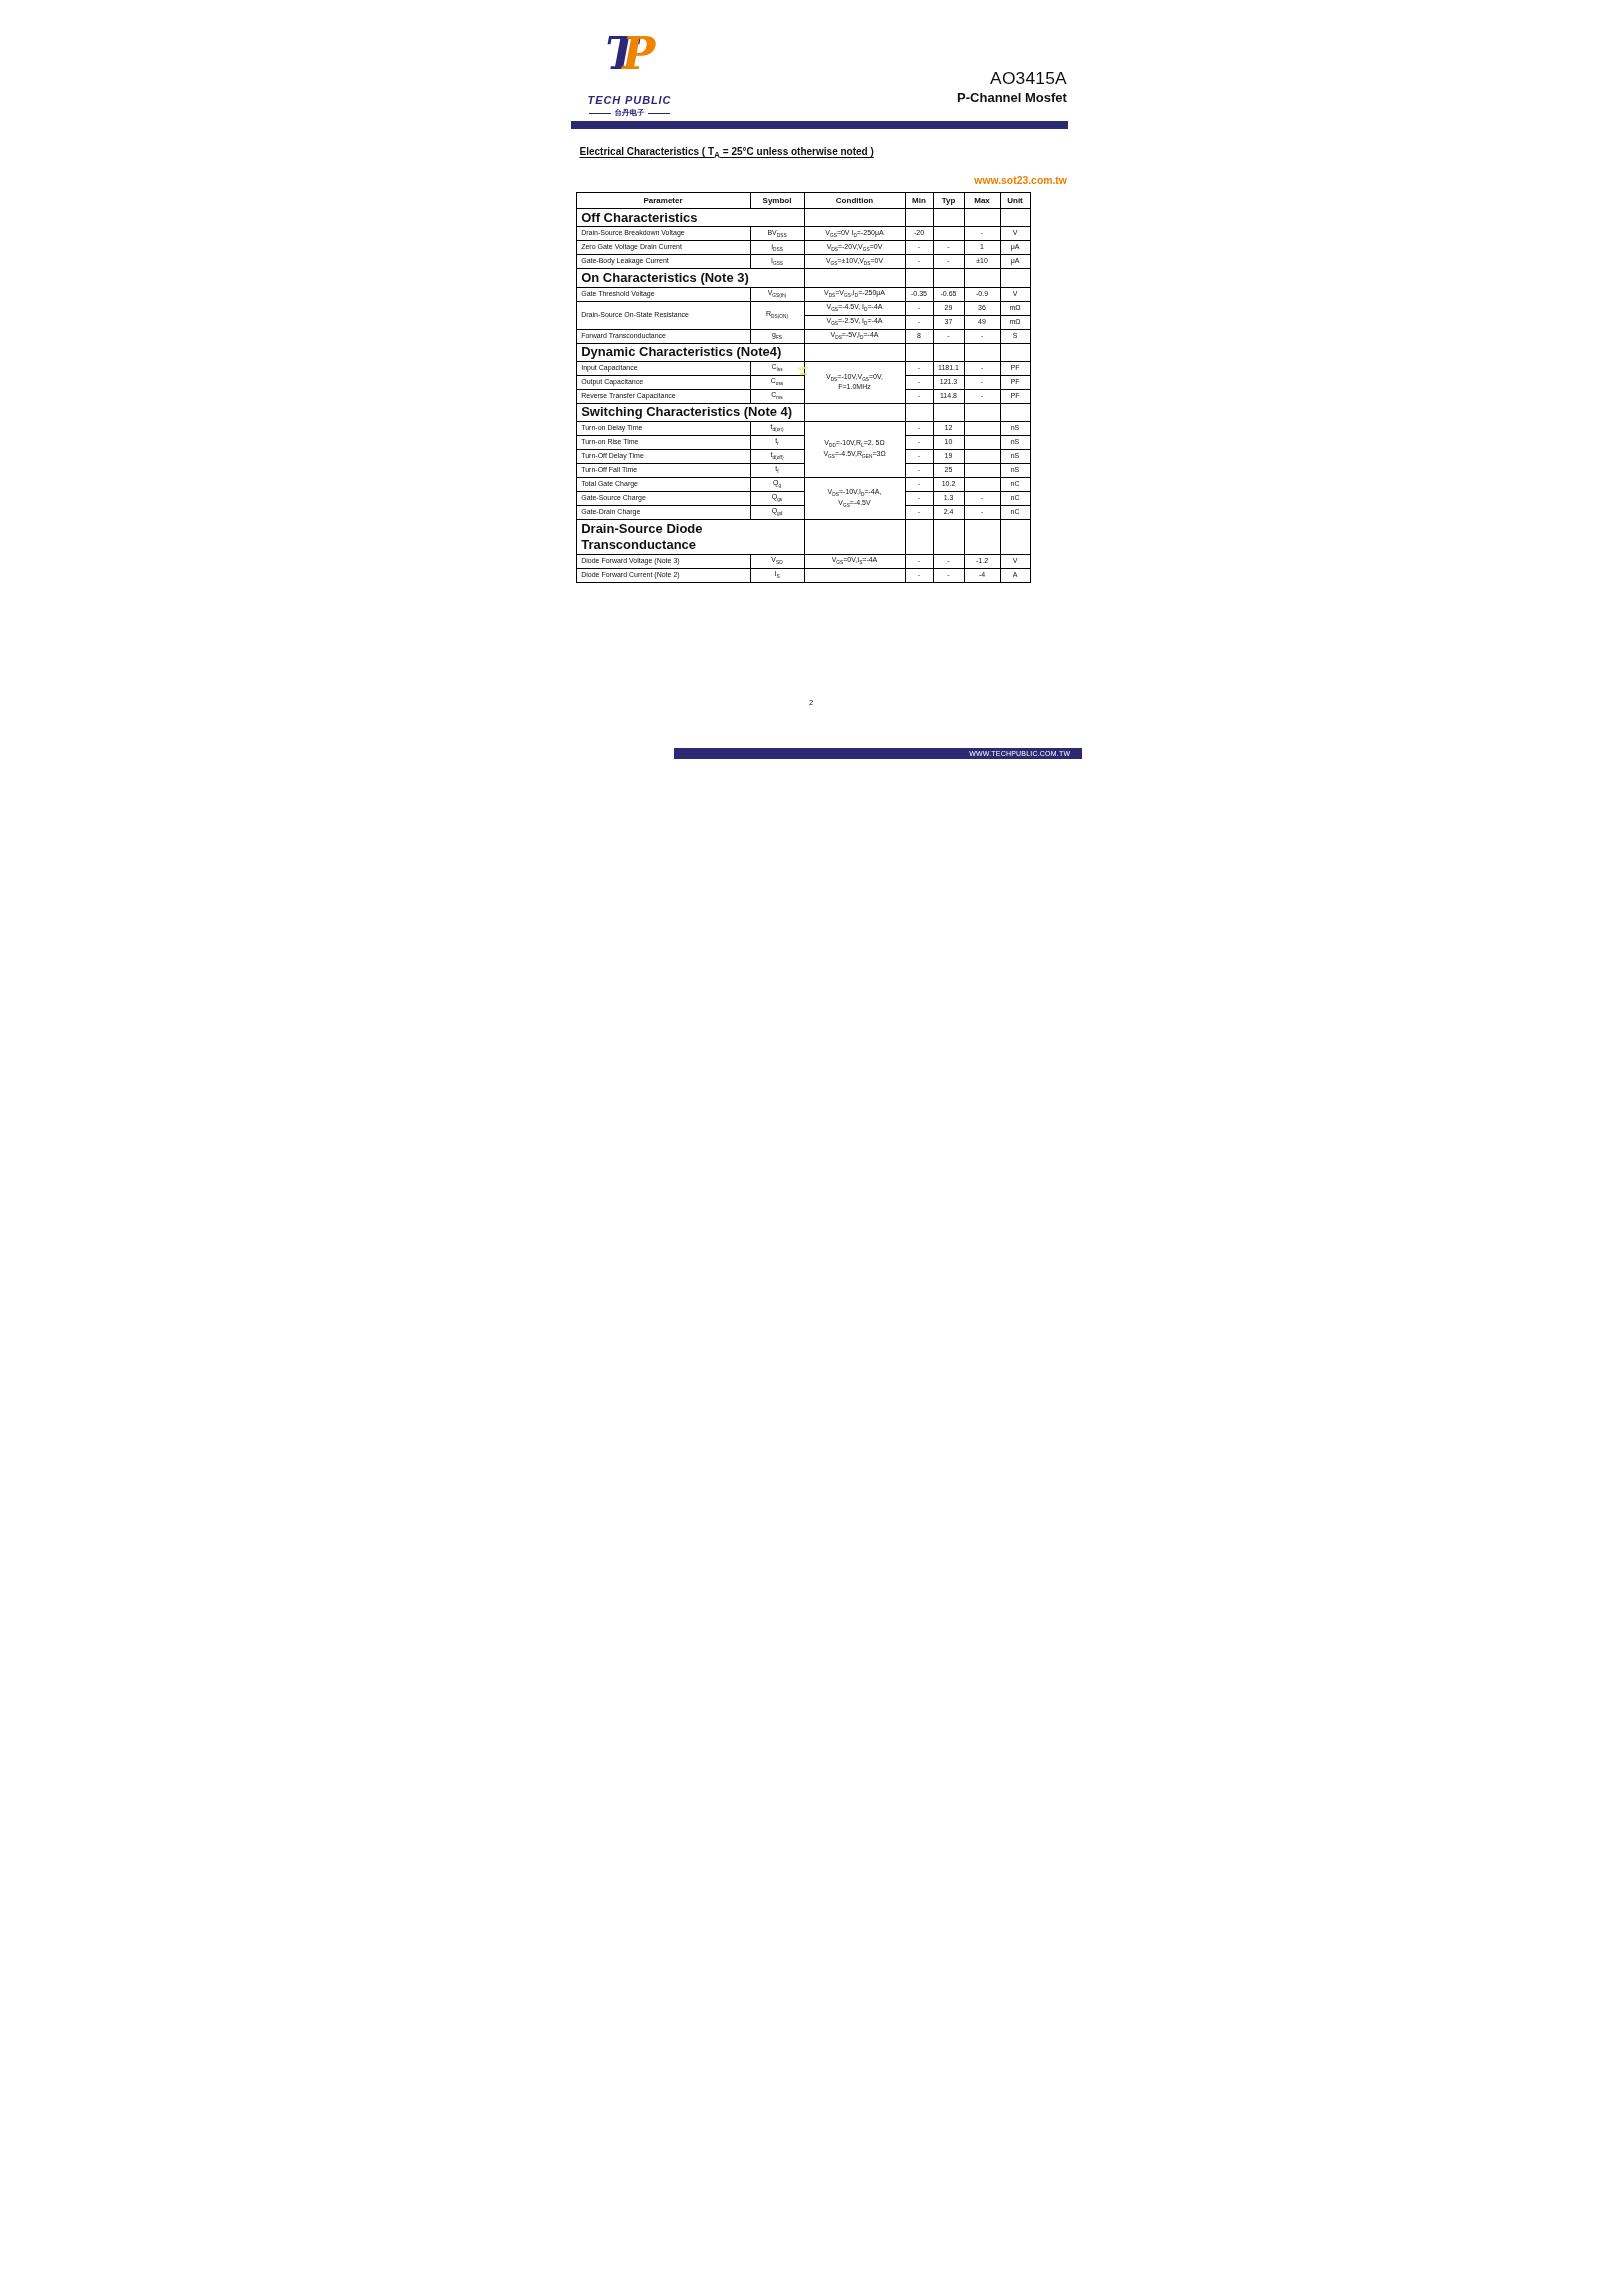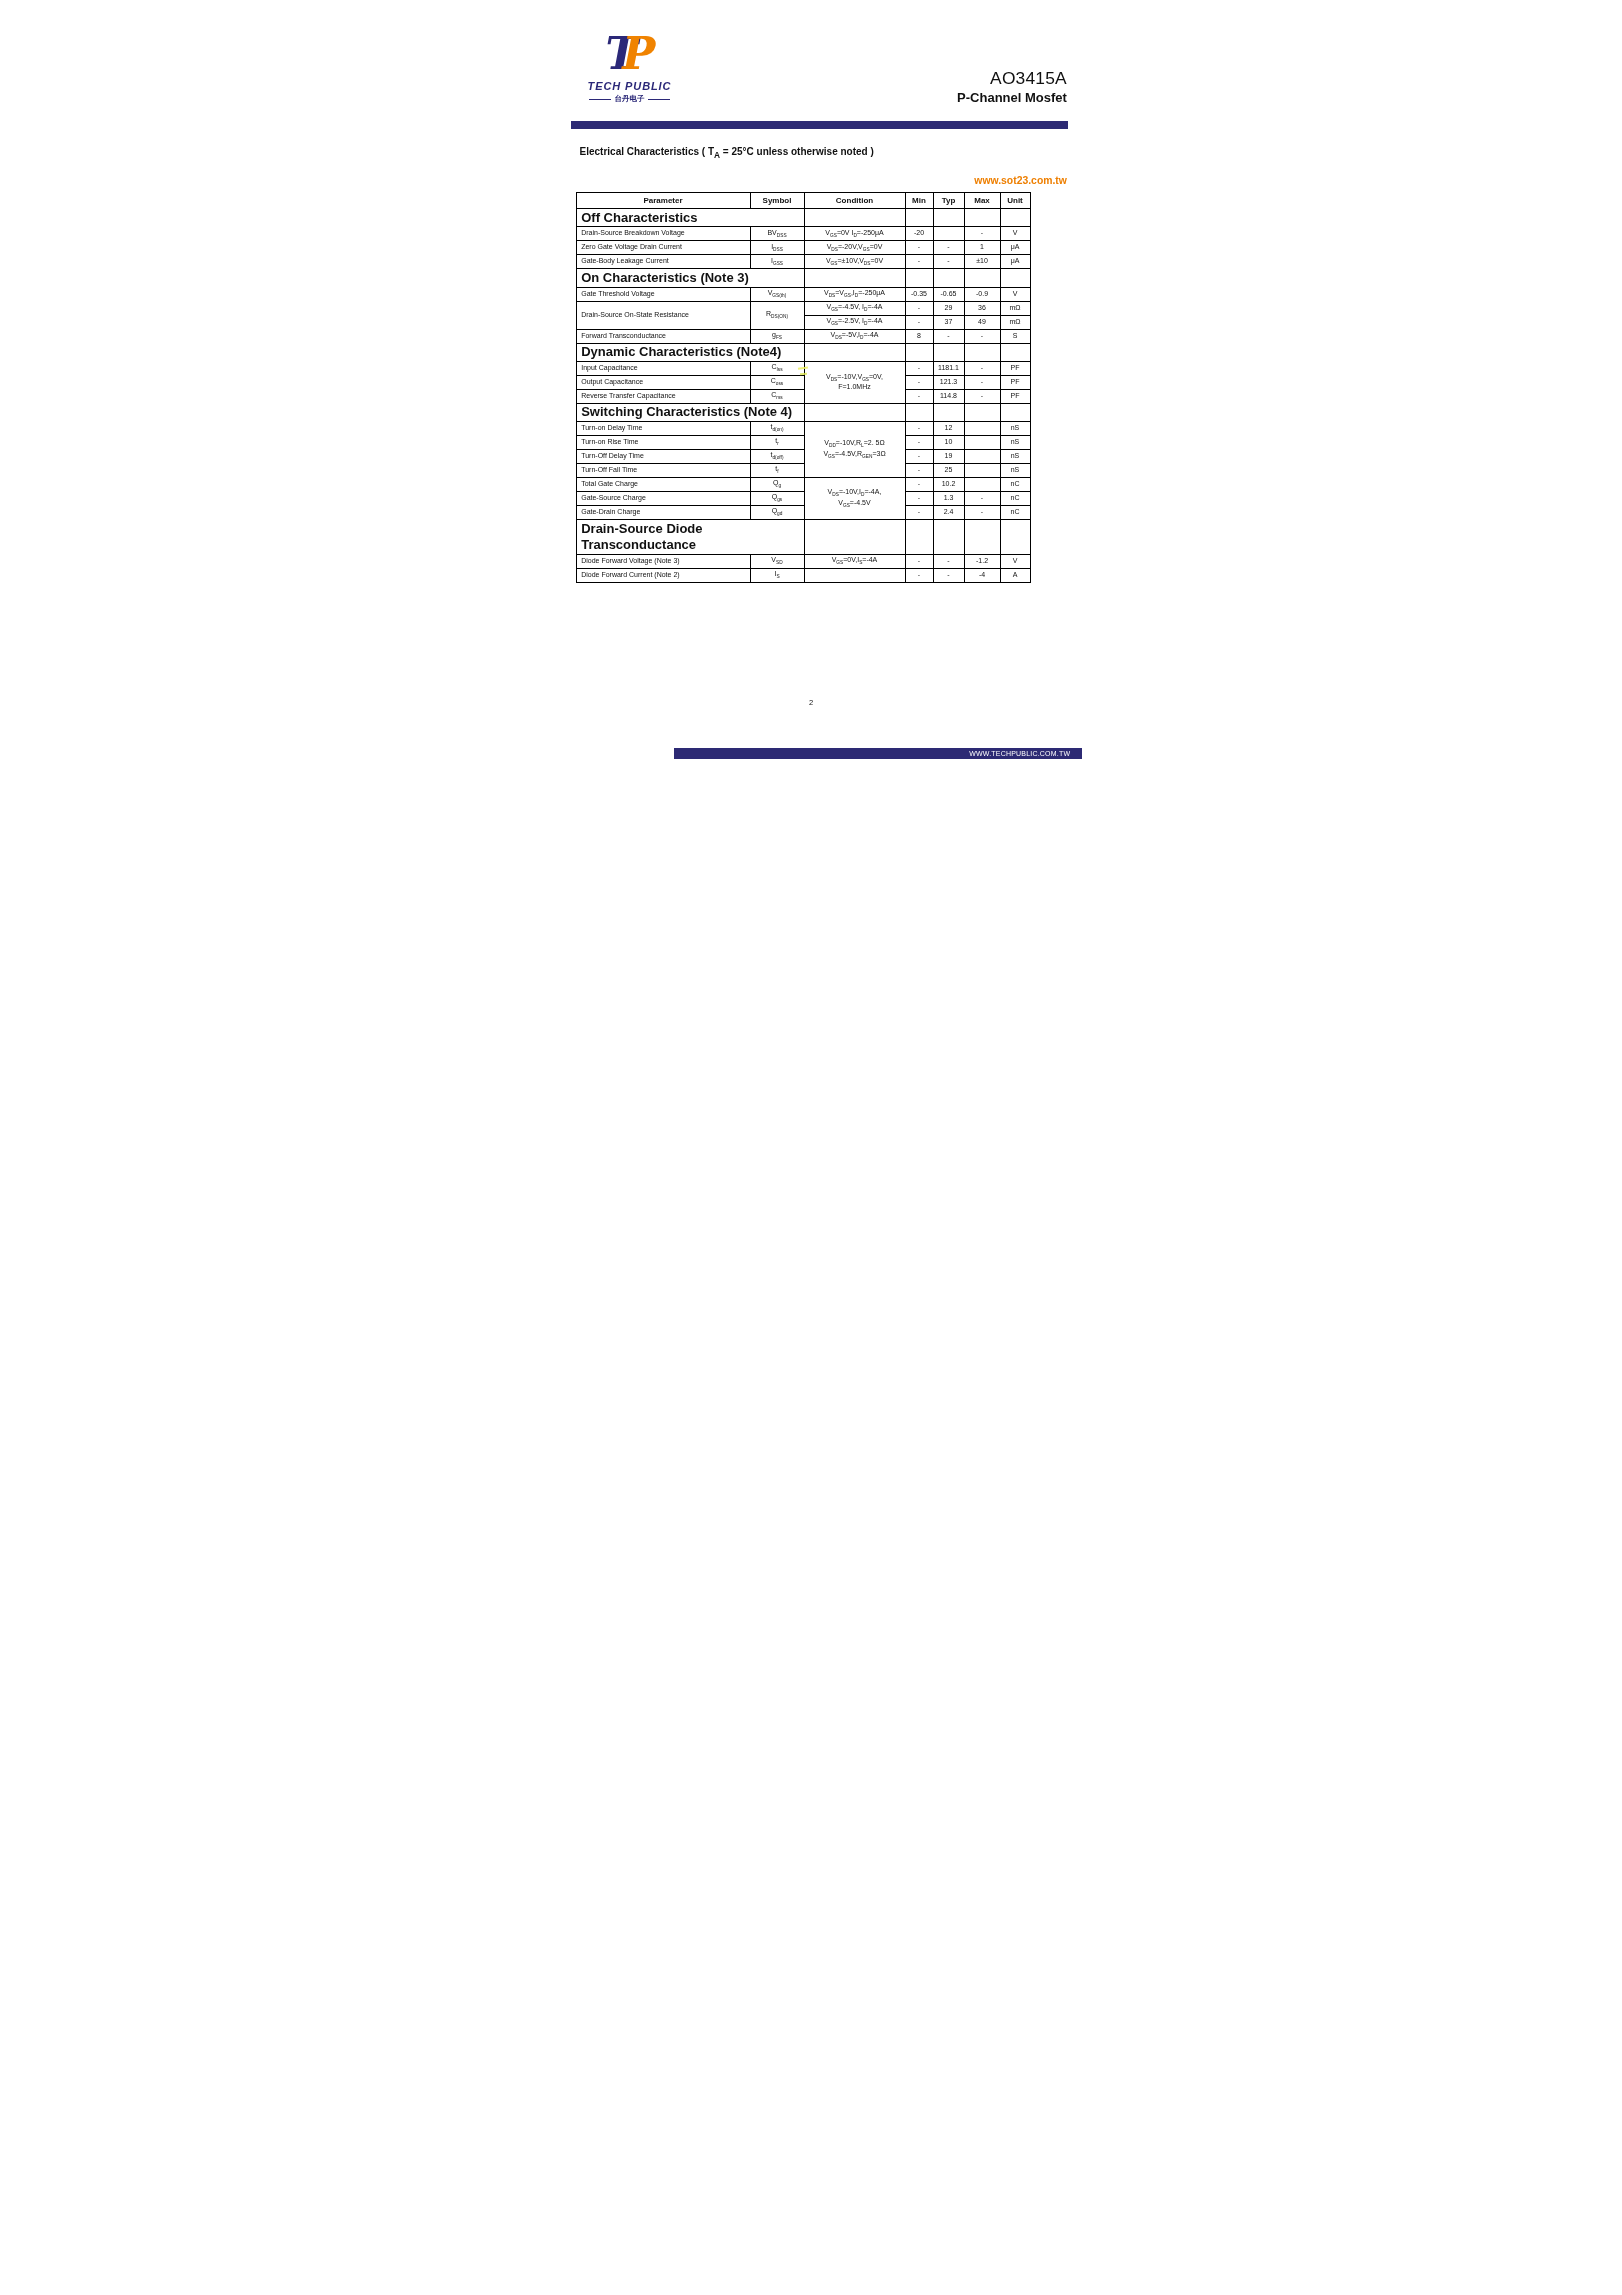--- a/index.html
+++ b/index.html
@@ -4,33 +4,33 @@
 <style>
   * { margin:0; padding:0; box-sizing:border-box; }
   html,body { background:#ffffff; font-family:"Liberation Sans", sans-serif; color:#1a1a1a; }
   .page { position:relative; width:541px; height:765px; margin:0 auto; background:#ffffff; overflow:hidden; }
 
   
   .brand { position:absolute; left:27px; top:29px; width:124px; text-align:center; }
   .logo-mark { height:49px; line-height:49px; font-family:"DejaVu Serif", serif; font-style:italic; font-weight:900; font-size:44px; letter-spacing:-1.9px; }
   .logo-mark .lt { color:#2b2878; }
   .logo-mark .lp { color:#f08300; margin-left:-14px; }
-  .brand-name { margin-top:2px; color:#2b2878; font-weight:bold; font-style:italic; font-size:11px; letter-spacing:0.9px; }
+  .brand-name { margin-top:16px; color:#2b2878; font-weight:bold; font-style:italic; font-size:11px; letter-spacing:0.9px; }
   .brand-sub { margin-top:2.4px; display:flex; align-items:center; justify-content:center; gap:3.3px; color:#2b2878; font-size:7.5px; font-weight:bold; }
   .brand-sub .ln { width:22px; height:0.9px; background:#2b2878; }
 
   
   .part-block { position:absolute; right:14.6px; top:68px; text-align:right; }
   .part-number { font-size:17.4px; font-weight:400; color:#111; letter-spacing:0.2px; }
   .part-subtitle { margin-top:1.4px; font-size:13px; font-weight:bold; color:#111; }
 
   .top-bar { position:absolute; left:30px; top:121px; width:497px; height:7.5px; background:#2d2a74; }
   .site-link { position:absolute; right:14.6px; top:131px; font-size:10.4px; font-weight:bold; color:#ee7f01; cursor:pointer;margin-top:44px; }
 
-  .section-title { position:absolute; left:39px; top:146px; font-size:10px; font-weight:bold; color:#111; text-underline-offset:1.9px; }
+  .section-title { position:absolute; left:39px; top:146px; font-size:10px; font-weight:bold; color:#111; text-decoration:underline; text-underline-offset:1.9px; }
 
   
   table.elec { position:absolute; left:35px; top:192px; width:453px; border-collapse:collapse; table-layout:fixed; font-size:7px; color:#111; }
   table.elec th, table.elec td { border:0.5px solid #000; height:14px; padding:0.5px 2.4px; text-align:center; vertical-align:middle; line-height:1.25; overflow:hidden; }
   table.elec th { height:16px; font-size:8px; font-weight:bold; }
   table.elec td.param { text-align:left; padding-left:4.7px; }
   table.elec td.sec { text-align:left; padding-left:4.7px; font-weight:bold; font-size:13px; }
   table.elec sub { font-size:0.68em; }
 
   .page-num { position:absolute; left:0; right:0; top:698px; text-align:center; font-size:7.5px; color:#111; }

